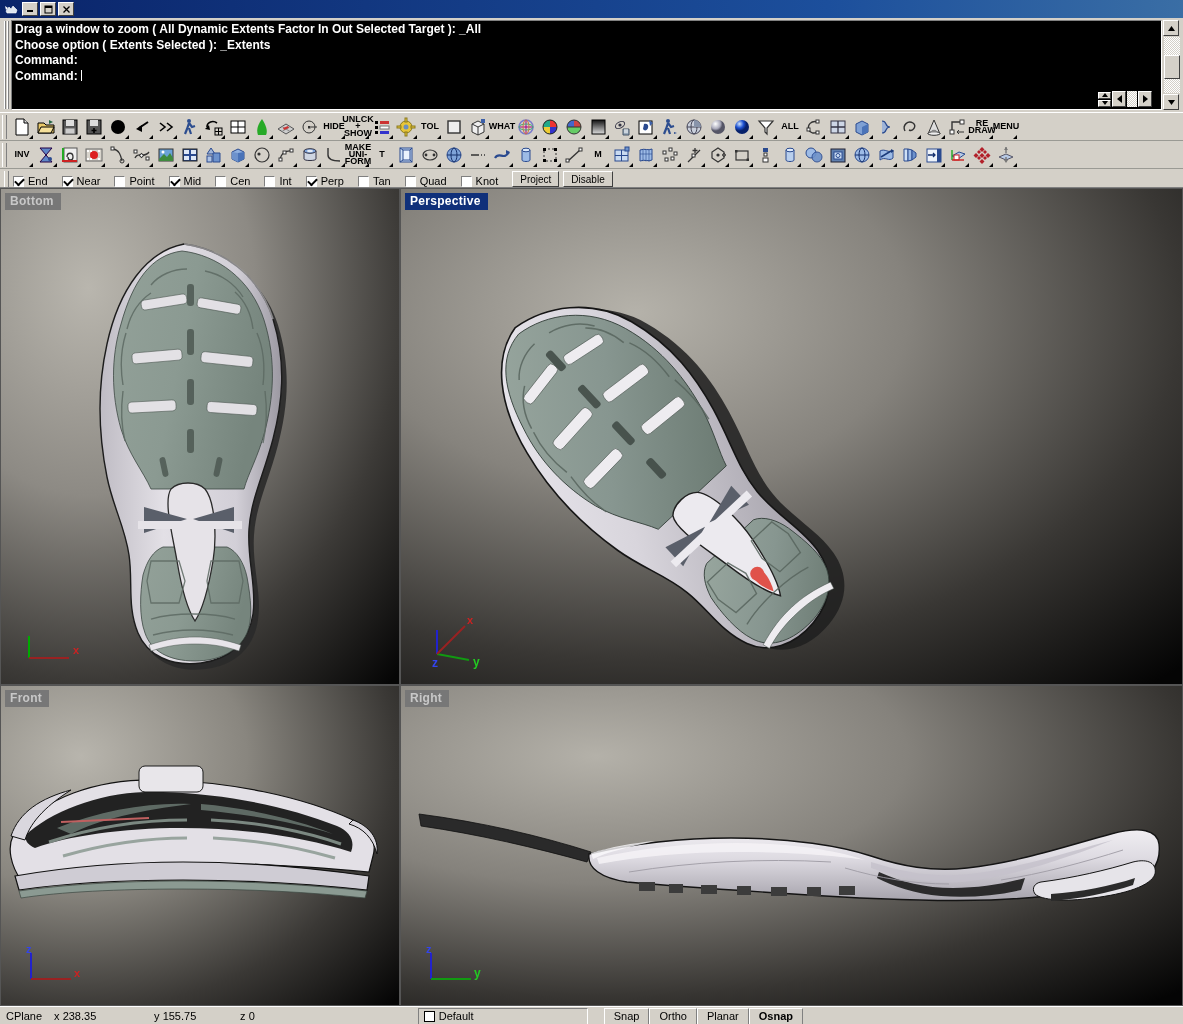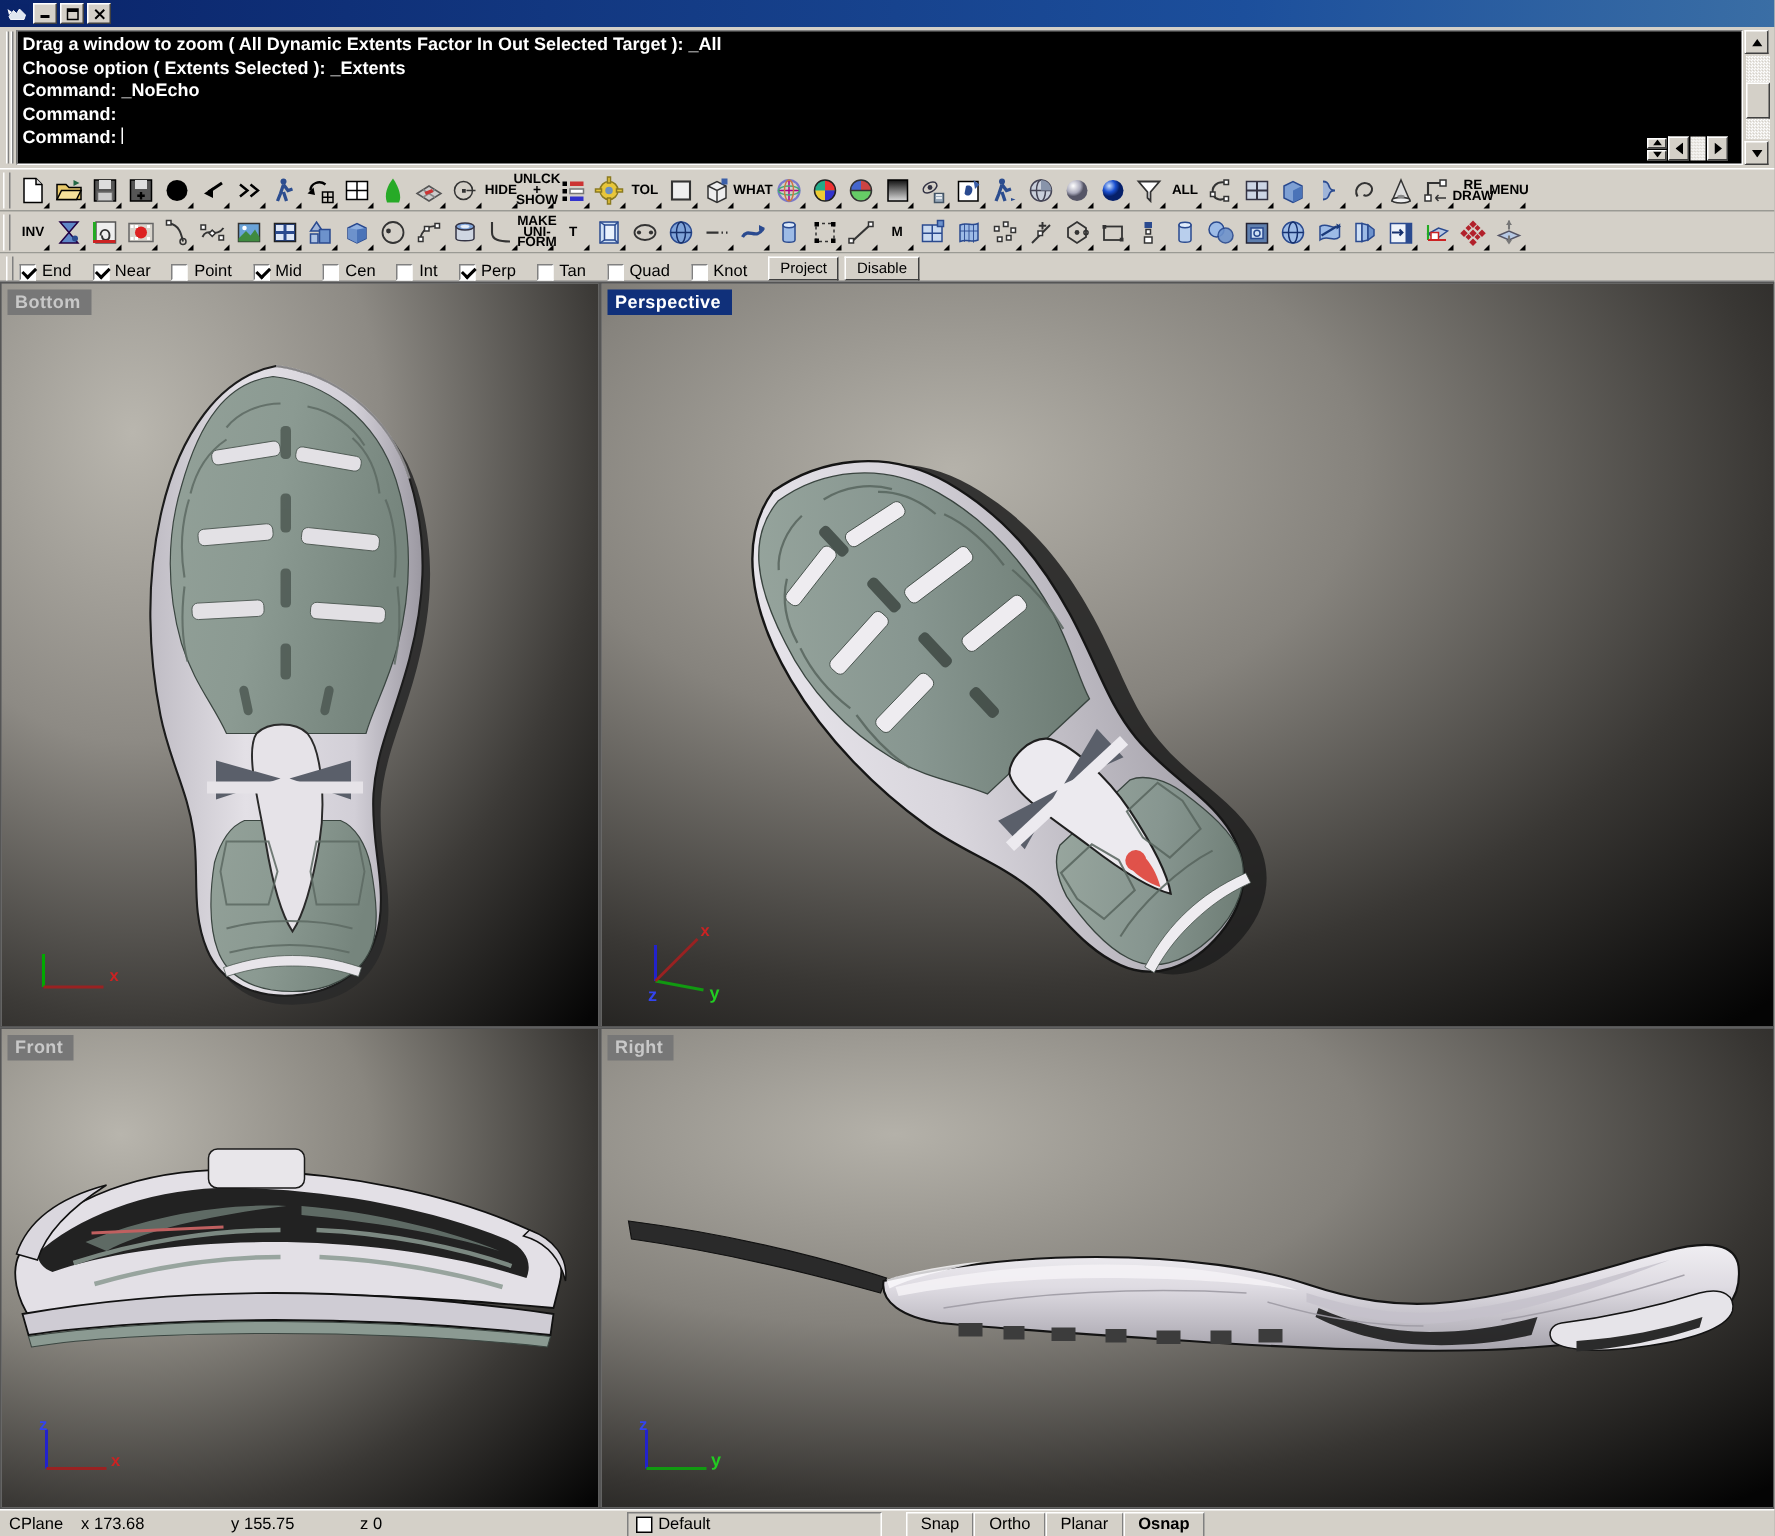--- a/index.html
+++ b/index.html
@@ -267,21 +267,20 @@
 </div>
 
 <div id="cmdwrap">
   <div id="cmdgrip">
       <i></i>
       <i></i>
     </div>
   <div id="cmdhistory">
     <div class="line">Drag a window to zoom ( All  Dynamic  Extents  Factor  In  Out  Selected  Target ): _All</div>
     <div class="line">Choose option ( Extents  Selected ): _Extents</div>
-    <div class="line">Command: _NoEcho</div>
     <div class="line">Command:</div>
     <div class="line prompt"><span>Command:</span><span class="caret"></span></div>
   </div>
   <div id="cmdright">
     <div class="sbtn">
       <svg width="7" height="5">
           <path d="M3.5 0 L7 5 L0 5 Z" fill="#000"></path>
         </svg>
     </div>
     <div id="sbtrack">
@@ -1266,21 +1265,21 @@
       <path d="M8 34 L8 8" stroke="#2222cc" stroke-width="2"></path>
       <path d="M8 34 L48 34" stroke="#119911" stroke-width="2"></path>
       <text x="3" y="8" fill="#3344ee" font-size="11" font-weight="bold" font-family="Liberation Sans, sans-serif">z</text>
       <text x="51" y="32" fill="#22cc22" font-size="12" font-weight="bold" font-family="Liberation Sans, sans-serif">y</text>
     </svg>
   </div>
 </div>
 
 <div id="status">
   <div class="st-plain">CPlane</div>
-  <div class="st-plain" style="width:100px;">x 173.68</div>
+  <div class="st-plain" style="width:100px;">x 238.35</div>
   <div class="st-plain" style="width:86px;">y 155.75</div>
   <div class="st-plain" style="width:120px;">z 0</div>
   <div style="flex:1"></div>
   <div class="st-cell" id="layer-cell">
     <span class="layer-sw"></span>
     <span>Default</span>
   </div>
   <div style="width:16px"></div>
   <div id="status-buttons" style="display:flex;">
       <div class="st-btn">Snap</div>

